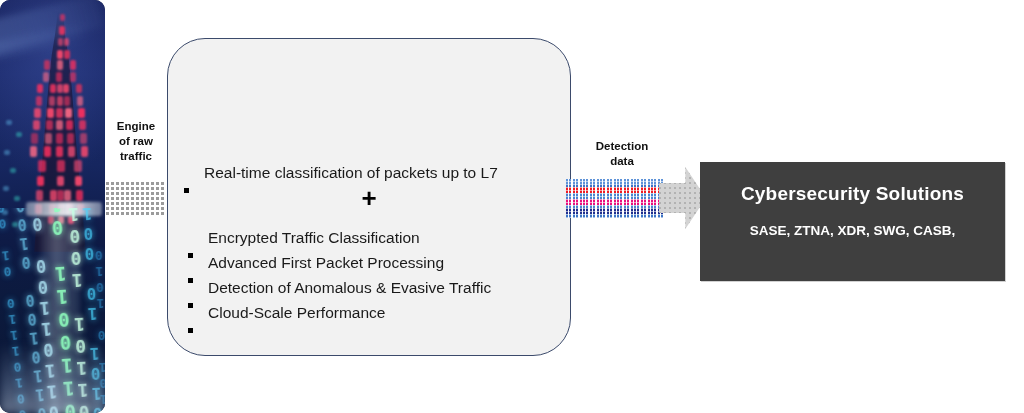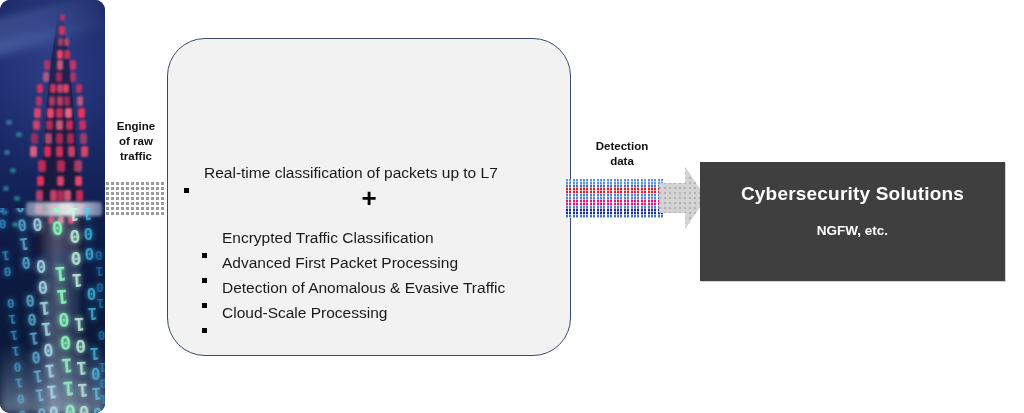--- a/index.html
+++ b/index.html
@@ -196,21 +196,21 @@
   .first-bullet { position: absolute; left: 14px; top: 121px; }
   .plus-sign {
     position: absolute;
     left: 0; right: 0; top: 146px;
     text-align: center;
     font-size: 26px;
     font-weight: 700;
     line-height: 26px;
     color: #000;
   }
-  .rest-bullets { position: absolute; left: 32px; top: 186px; }
+  .rest-bullets { position: absolute; left: 18px; top: 186px; }
 
   
   .enriched-label {
     position: absolute;
     left: 581px;
     top: 139px;
     width: 82px;
     text-align: center;
     font-size: 11.5px;
     font-weight: 700;
@@ -423,21 +423,21 @@
       <div class="bullet">
         <span class="mark">
             <i></i>
           </span>
         <span>Detection of Anomalous &amp; Evasive Traffic</span>
       </div>
       <div class="bullet">
         <span class="mark">
             <i></i>
           </span>
-        <span>Cloud-Scale Processing</span>
+        <span>Cloud-Scale Performance</span>
       </div>
     </div>
   </div>
 
   <div class="enriched-label">
     <div>Detection</div>
     <div>data</div>
   </div>
 
   <div class="databar">
@@ -452,17 +452,17 @@
     <div class="hrule" style="top:0;height:39px;"></div>
     <div class="stripes"></div>
     <div class="maskL"></div>
   </div>
 
   <div class="arrow"></div>
 
   <div class="solutions">
     <div class="sol-title">Cybersecurity Solutions</div>
     <div class="sol-sub">
-      <div>NGFW, etc.</div>
+      <div>SASE, ZTNA, XDR, SWG, CASB,</div>
     </div>
   </div>
 
 </div>
 
 </body></html>

